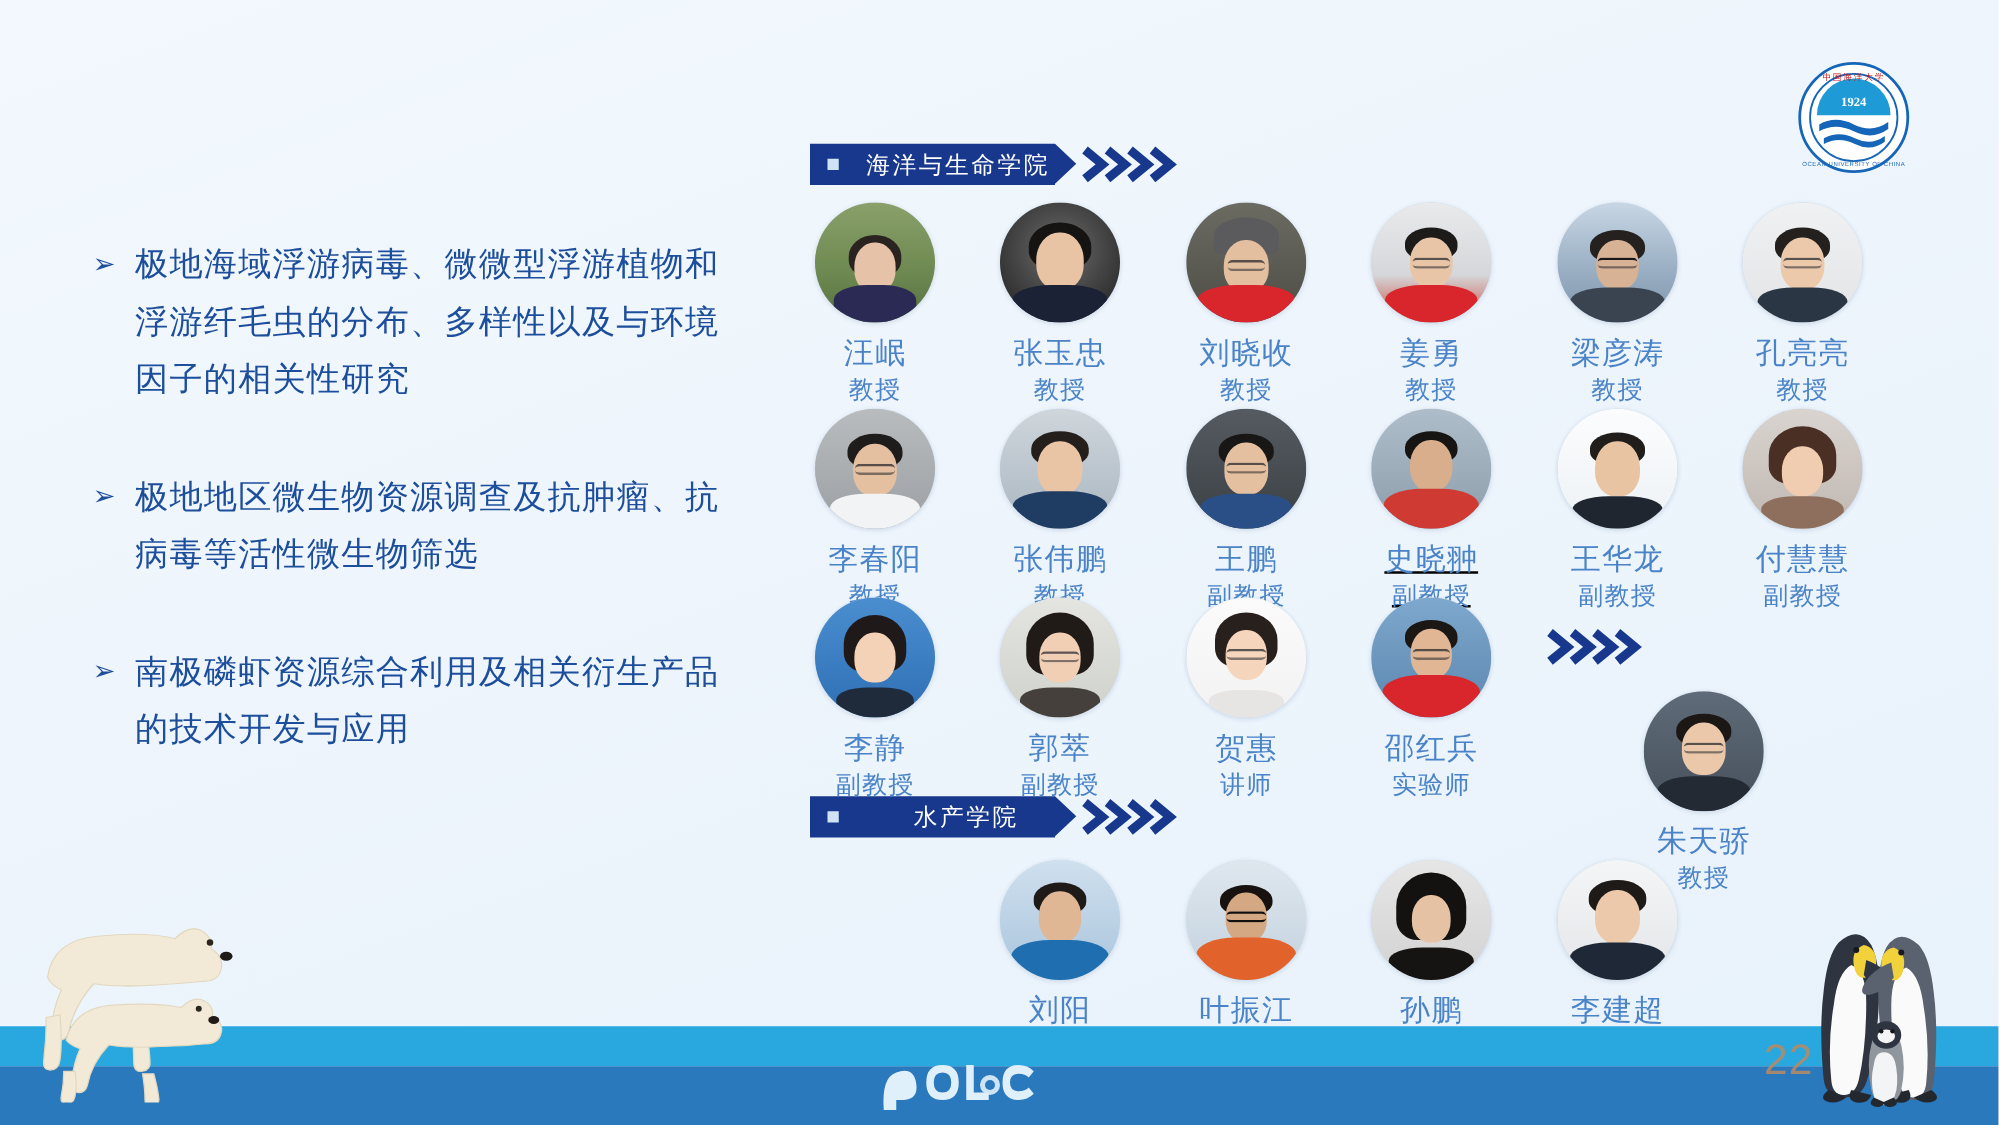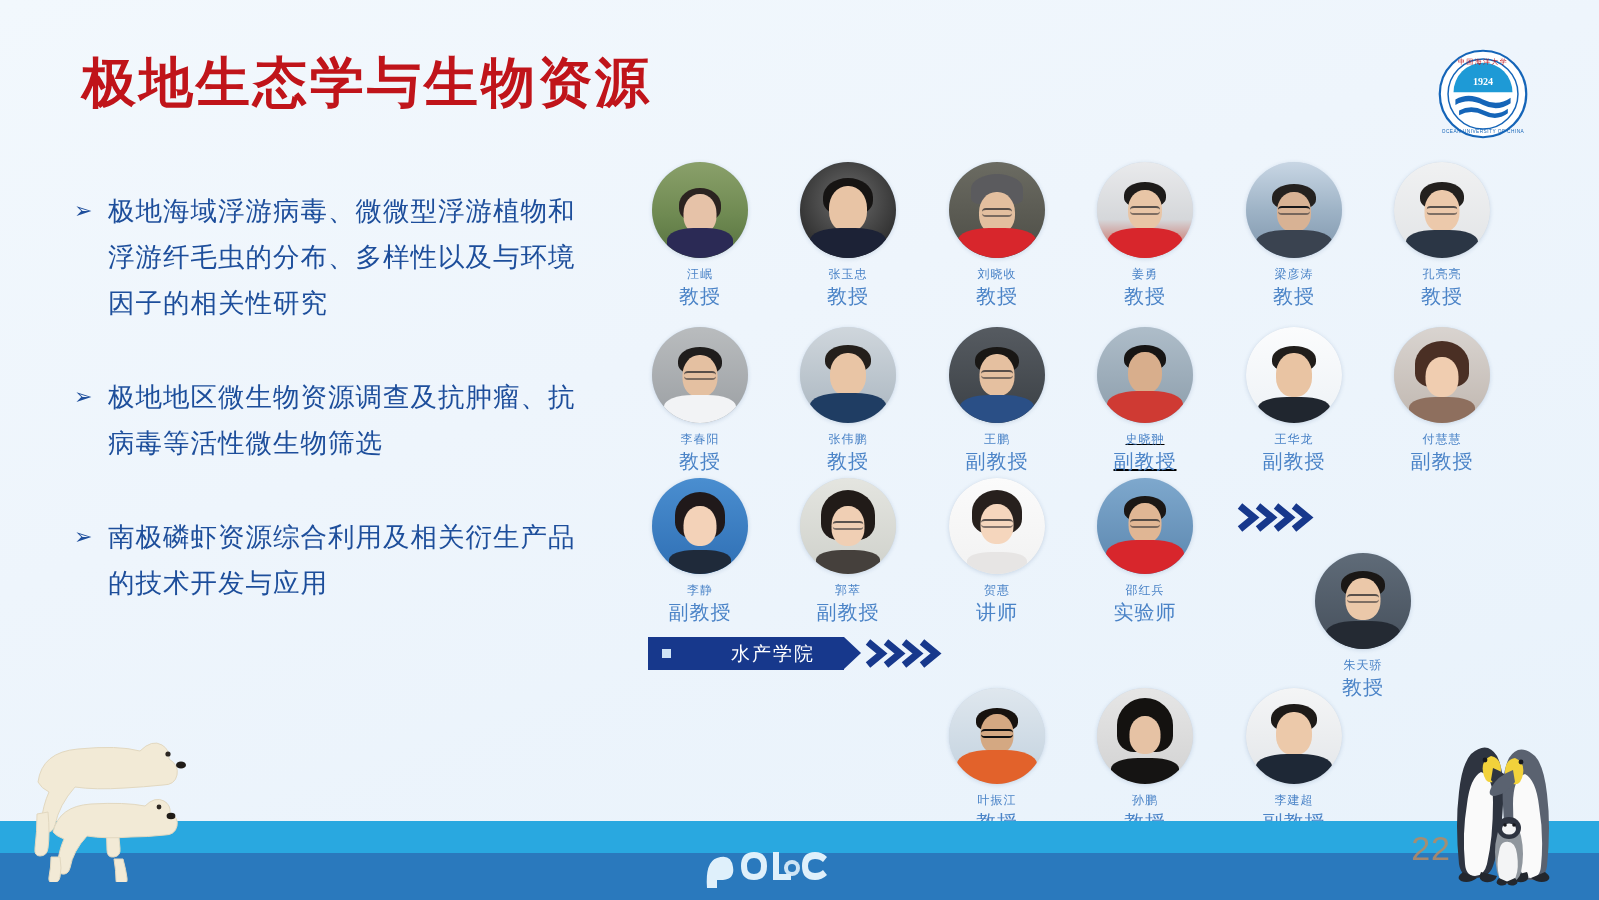--- a/index.html
+++ b/index.html
@@ -159,21 +159,21 @@
     left: 50%;
     transform: translateX(-50%);
     height: 9px;
     border-top: 2px solid rgba(40,40,45,0.75);
     border-bottom: 2px solid rgba(40,40,45,0.55);
     border-radius: 4px;
     box-sizing: border-box;
   }
   .person-name {
     margin-top: 9px;
-    font-size: 12px;
+    font-size: 24px;
     color: #4a83c7;
     line-height: 1.32;
     letter-spacing: 1px;
   }
   .person-title {
     font-size: 20px;
     color: #4a83c7;
     line-height: 1.32;
     letter-spacing: 1px;
   }
@@ -227,21 +227,20 @@
     bottom: 8px;
     width: 172px;
     height: 172px;
   }
 </style>
 </head>
 <body>
 
 <div id="slide">
 
-  <div id="slide-title">极地生态学与生物资源</div>
 
   <div id="oyc-logo">
     <svg viewBox="0 0 100 100" width="92" height="92">
       <circle cx="50" cy="50" r="47" fill="#ffffff" stroke="#1565b8" stroke-width="2.4"></circle>
       <circle cx="50" cy="50" r="38" fill="#ffffff" stroke="#1565b8" stroke-width="1.6"></circle>
       <path d="M18 48 A32 32 0 0 1 82 48 Z" fill="#1e9ad6"></path>
       <path d="M20 56 q14 -8 30 0 q16 8 30 -2 l0 6 q-14 10 -30 2 q-16 -8 -30 0 Z" fill="#1565b8"></path>
       <path d="M24 68 q13 -7 27 0 q14 7 26 -2 l0 5 q-12 9 -26 2 q-14 -7 -27 0 Z" fill="#1565b8"></path>
       <text x="50" y="40" font-size="11" fill="#ffffff" text-anchor="middle" font-family="'Liberation Serif', serif" font-weight="bold">1924</text>
       <text x="50" y="17" font-size="7.5" fill="#c0141a" text-anchor="middle" font-family="'Liberation Sans', sans-serif" letter-spacing="1.6">中国海洋大学</text>
@@ -257,20 +256,36 @@
     <div class="bullet-row">
       <span class="bullet-marker">➢</span>
       <span class="bullet-text">极地地区微生物资源调查及抗肿瘤、抗病毒等活性微生物筛选</span>
     </div>
     <div class="bullet-row">
       <span class="bullet-marker">➢</span>
       <span class="bullet-text">南极磷虾资源综合利用及相关衍生产品的技术开发与应用</span>
     </div>
   </div>
 
+  <div class="dept-banner" style="left:648px; top:115px;">
+    <div class="dept-banner-body" style="width:196px;">
+      <span class="dept-square"></span>
+      <span class="dept-label">海洋与生命学院</span>
+    </div>
+    <span class="dept-chevrons">
+      <svg width="86" height="33" viewBox="0 0 86 33">
+        <g fill="none" stroke="#17388c" stroke-width="7" stroke-linecap="butt">
+          <polyline points="4,5 18,16.5 4,28"></polyline>
+          <polyline points="22,5 36,16.5 22,28"></polyline>
+          <polyline points="40,5 54,16.5 40,28"></polyline>
+          <polyline points="58,5 72,16.5 58,28"></polyline>
+        </g>
+      </svg>
+    </span>
+  </div>
 
   <div class="dept-banner" style="left:1216px; top:501px;">
     <span class="dept-chevrons">
       <svg width="86" height="33" viewBox="0 0 86 33">
         <g fill="none" stroke="#17388c" stroke-width="7" stroke-linecap="butt">
           <polyline points="4,5 18,16.5 4,28"></polyline>
           <polyline points="22,5 36,16.5 22,28"></polyline>
           <polyline points="40,5 54,16.5 40,28"></polyline>
           <polyline points="58,5 72,16.5 58,28"></polyline>
         </g>
@@ -472,20 +487,30 @@
       <div class="bg" style="background:linear-gradient(180deg,#5f6b78 0%,#46505c 100%);"></div>
       <div class="hair" style="width:44px;height:26px;top:18px;background:#1a1715;"></div>
       <div class="head" style="width:35px;height:42px;top:25px;background:#ebc8a9;"></div>
       <div class="glasses" style="width:32px;top:41px;"></div>
       <div class="torso" style="width:74px;height:28px;background:#242a33;"></div>
     </div>
     <div class="person-name">朱天骄</div>
     <div class="person-title">教授</div>
   </div>
 
+  <div class="person" style="left:773px; top:688px;">
+    <div class="avatar">
+      <div class="bg" style="background:linear-gradient(180deg,#cfe0ee 0%,#a9c4dc 100%);"></div>
+      <div class="hair" style="width:42px;height:26px;top:18px;background:#1d1a18;"></div>
+      <div class="head" style="width:34px;height:41px;top:25px;background:#dfb795;"></div>
+      <div class="torso" style="width:78px;height:32px;background:#1f6fb0;"></div>
+    </div>
+    <div class="person-name">刘阳</div>
+    <div class="person-title">教授</div>
+  </div>
   <div class="person" style="left:922px; top:688px;">
     <div class="avatar">
       <div class="bg" style="background:linear-gradient(180deg,#dfe7ee 0%,#c2d1de 100%);"></div>
       <div class="hair" style="width:42px;height:24px;top:20px;background:#17120f;"></div>
       <div class="head" style="width:33px;height:40px;top:26px;background:#d4a882;"></div>
       <div class="glasses" style="width:32px;top:41px;border-top-color:#111;border-bottom-color:#111;"></div>
       <div class="torso" style="width:80px;height:34px;background:#e2622b;"></div>
     </div>
     <div class="person-name">叶振江</div>
     <div class="person-title">教授</div>

